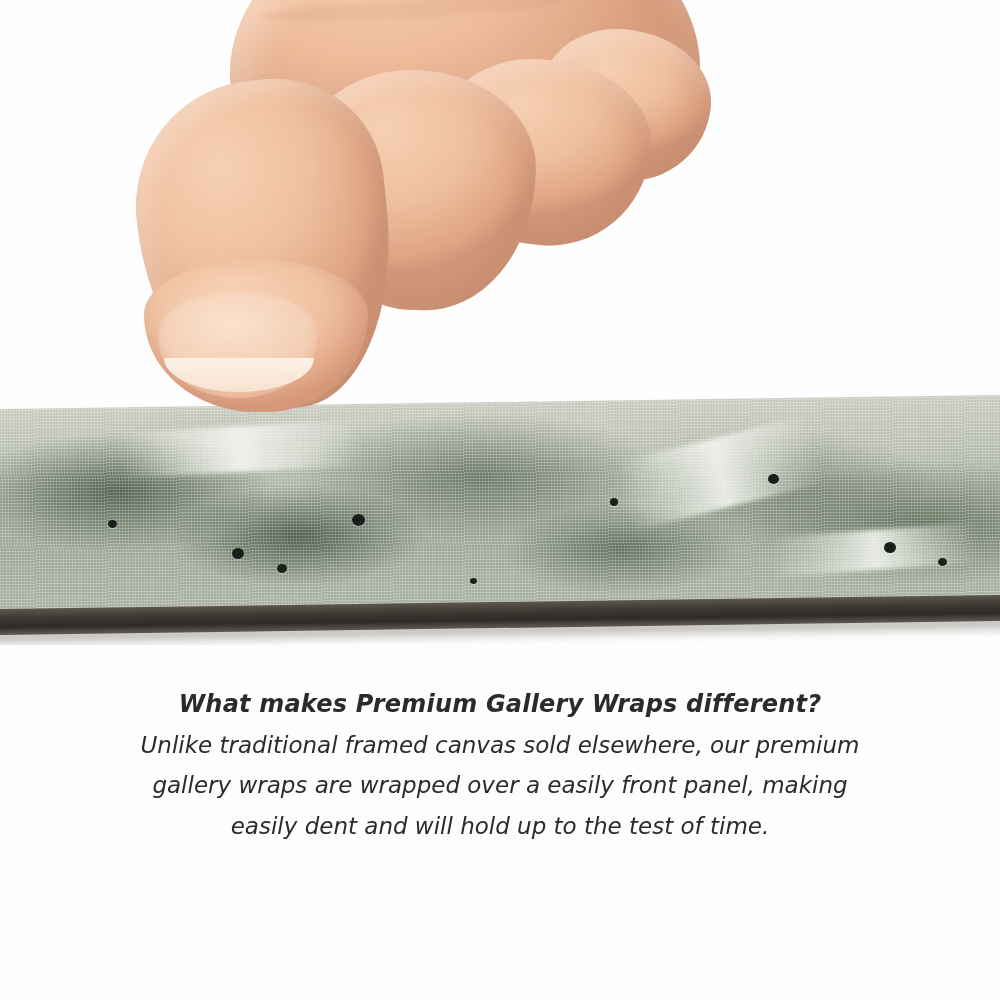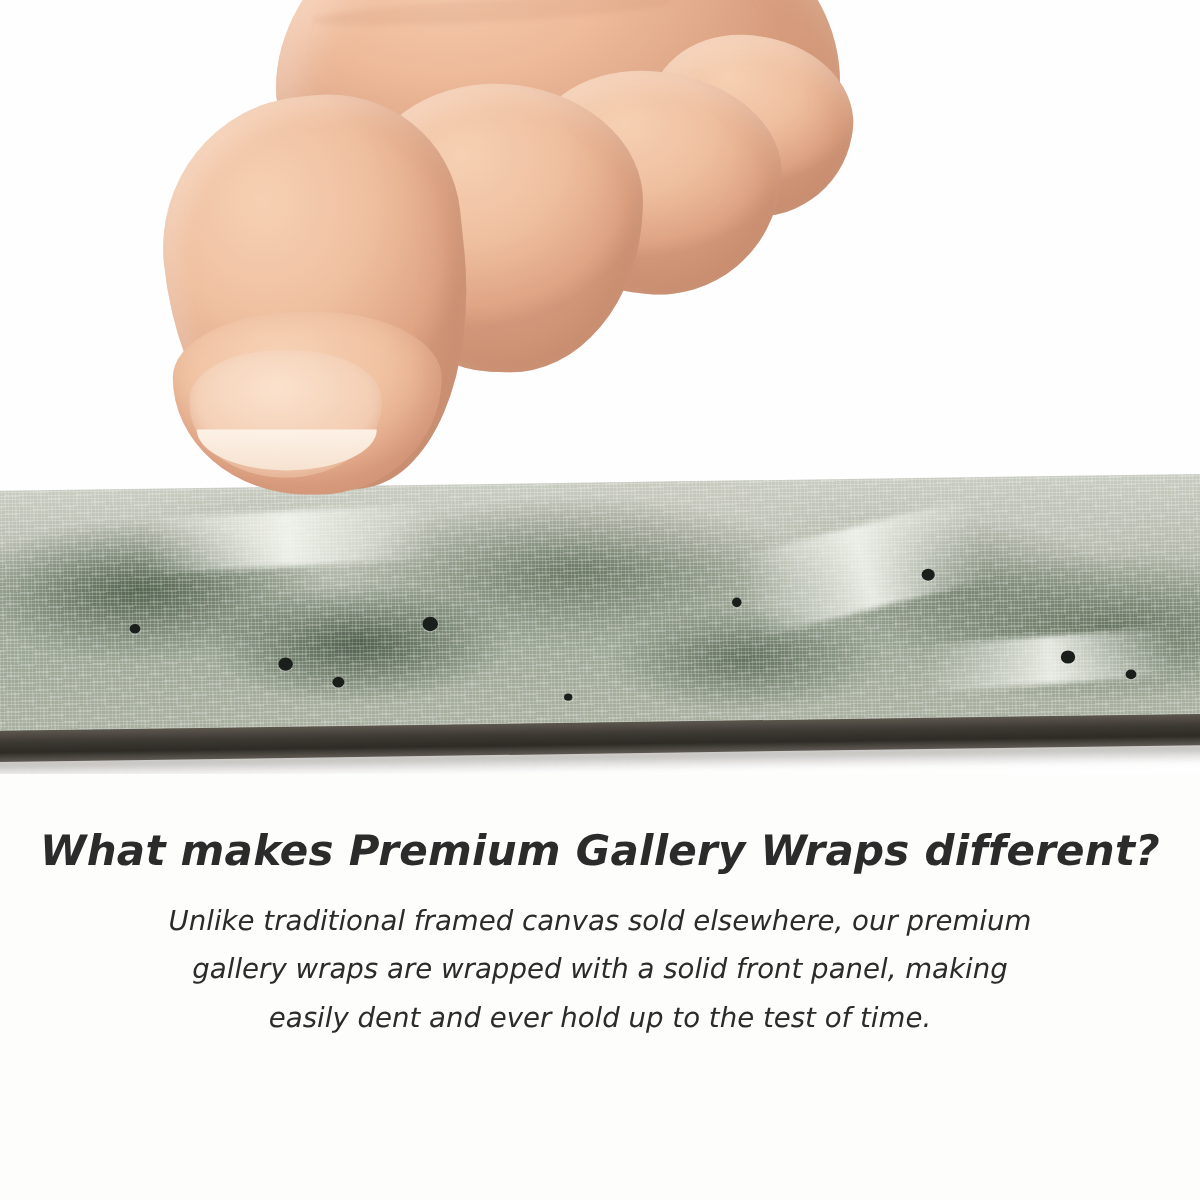--- a/index.html
+++ b/index.html
@@ -208,24 +208,24 @@
     position: absolute;
     left: 0;
     top: 690px;
     width: 1000px;
     text-align: center;
     color: #2b2b2b;
     font-family: "DejaVu Sans", sans-serif;
     font-style: italic;
   }
   .caption-heading {
-    font-size: 35px;
+    font-size: 24px;
     font-weight: 700;
     letter-spacing: .2px;
-    margin-bottom: 23px;
+    margin-bottom: 12px;
   }
   .caption-body p {
     margin: 0 0 9px 0;
     font-size: 23px;
     line-height: 1.36;
     font-weight: 400;
   }
 </style>
 </head>
 <body>
@@ -272,18 +272,18 @@
 
       <div class="slab-edge"></div>
       <div class="slab-shadow"></div>
     </div>
   </div>
 
   <div class="caption">
     <div class="caption-heading">What makes Premium Gallery Wraps different?</div>
     <div class="caption-body">
       <p>Unlike traditional framed canvas sold elsewhere, our premium</p>
-      <p>gallery wraps are wrapped with a solid front panel, making</p>
-      <p>easily dent and ever hold up to the test of time.</p>
+      <p>gallery wraps are wrapped over a easily front panel, making</p>
+      <p>easily dent and will hold up to the test of time.</p>
     </div>
   </div>
 
 </div>
 
 </body></html>

